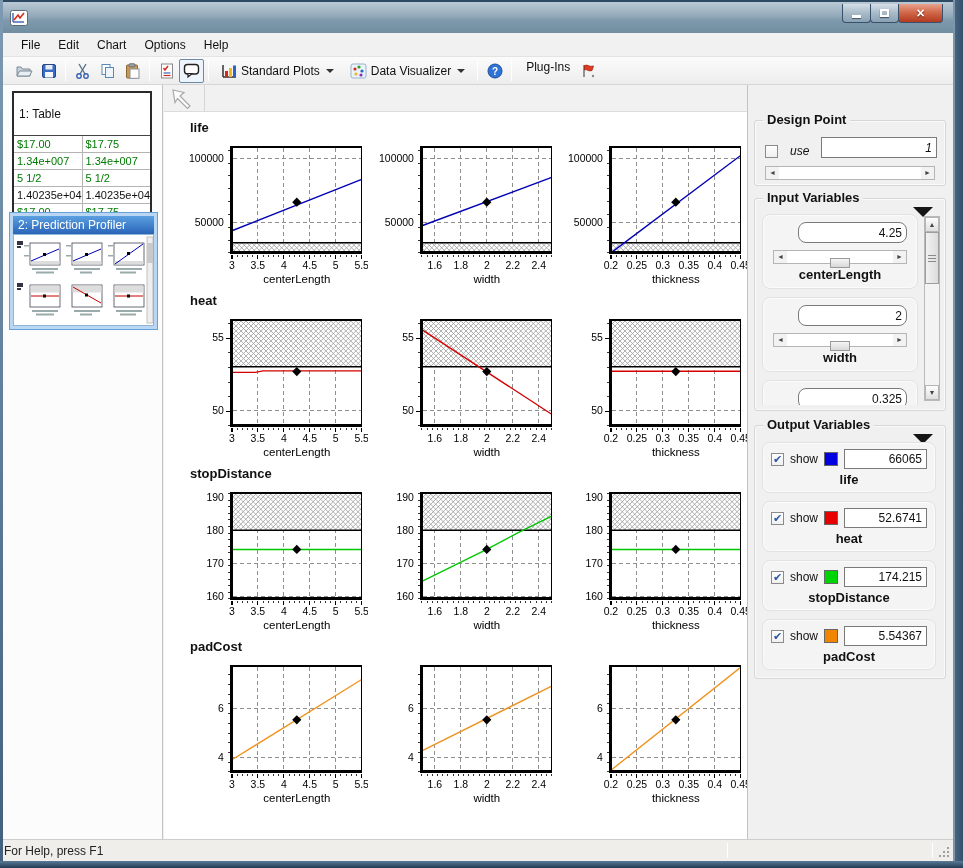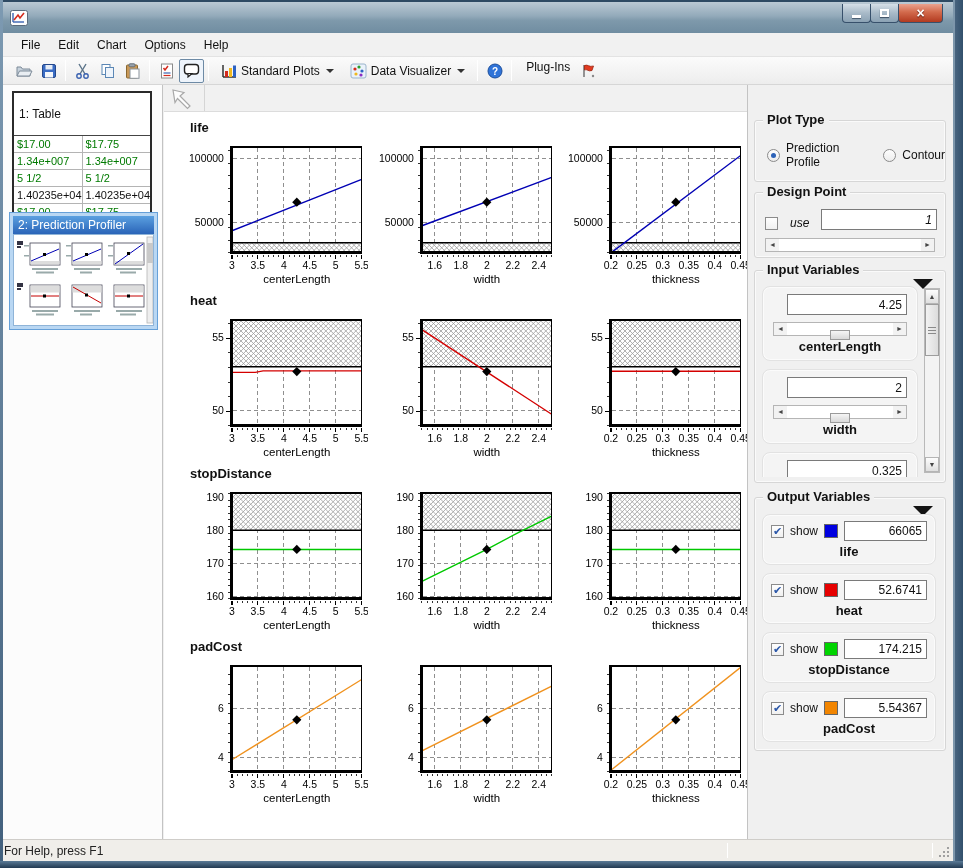--- a/index.html
+++ b/index.html
@@ -71,21 +71,21 @@
   .radio{width:13px;height:13px;border:1px solid #8b8b8b;border-radius:50%;background:linear-gradient(#fefefe,#ececec);position:relative;flex:none;}
   .radio.selected::after{content:"";position:absolute;left:3px;top:3px;width:5px;height:5px;border-radius:50%;background:#2c62b8;}
   .checkbox{width:13px;height:13px;border:1px solid #8b8b8b;background:linear-gradient(#fefefe,#f0f0f0);font-size:11px;line-height:11px;text-align:center;color:#2b57a8;font-weight:bold;flex:none;}
   .lbl12{font-size:12px;color:#111;}
   .tfield{background:#fff;border:1px solid #7a7a7a;font-size:12px;color:#111;display:flex;align-items:center;justify-content:flex-end;padding:0 4px;}
   .hscroll{height:14px;display:flex;align-items:center;background:#fff;border:1px solid #b5b5b5;position:relative;}
   .hs-arrow{width:13px;text-align:center;font-size:7px;color:#444;line-height:12px;background:#f2f2f2;height:100%;display:flex;align-items:center;justify-content:center;}
   .slider-thumb{position:absolute;left:50%;margin-left:-10px;top:1px;width:20px;height:10px;background:linear-gradient(#f5f5f5,#d8d8d8);border:1px solid #9a9a9a;}
   .card{background:#f4f4f4;border:1px solid #e2e2e2;border-radius:8px;box-shadow:inset 0 0 0 1px #fbfbfb;}
   .in-card{padding:7px 8px 6px;margin-bottom:8px;}
-  .in-card .tfield{width:120px;height:21px;margin-left:auto;margin-right:2px;}
+  .in-card .tfield{width:109px;height:21px;margin-left:auto;margin-right:2px;border-radius:8px;}
   .in-card .slider{margin:7px 2px 3px;}
   .card-name{font-size:13px;font-weight:bold;text-align:center;color:#111;margin-top:3px;}
   .iv-cards{position:absolute;left:7px;right:27px;top:15px;bottom:5px;overflow:hidden;}
   .vscroll{position:absolute;right:5px;top:17px;bottom:9px;width:16px;border:1px solid #b9b9b9;background:#f3f3f3;}
   .vs-btn{position:absolute;left:0;right:0;height:15px;background:linear-gradient(#fdfdfd,#dfdfdf);border:1px solid #b5b5b5;font-size:7px;color:#444;display:flex;align-items:center;justify-content:center;}
   .vs-thumb{position:absolute;left:0;right:0;top:15px;height:52px;background:linear-gradient(90deg,#f2f2f2,#dcdcdc);border:1px solid #9d9d9d;display:flex;flex-direction:column;align-items:center;justify-content:center;gap:2px;}
   .vs-thumb i{display:block;width:8px;height:1px;background:#8a8a8a;}
   .out-card{padding:6px 8px 5px;margin-bottom:8px;}
   .out-row{display:flex;align-items:center;gap:6px;}
   .swatch{width:14px;height:14px;border:1px solid #666;flex:none;}
@@ -1895,29 +1895,20 @@
               <text x="113" y="142" text-anchor="middle" font-size="11.5" fill="#000" font-family="Liberation Sans, DejaVu Sans, sans-serif">thickness</text>
             </svg>
           </div>
         </div>
       </div>
   </div>
 
   <div class="rightpanel">
     <div class="rp-inner">
 
-      <div class="group" style="height:62px;margin-bottom:10px;">
-        <span class="group-title">Plot Type</span>
-        <div style="display:flex;align-items:center;gap:6px;padding:20px 0 0 12px;">
-          <span class="radio selected"></span>
-          <span class="lbl12">Prediction Profile</span>
-          <span class="radio" style="margin-left:14px;"></span>
-          <span class="lbl12">Contour</span>
-        </div>
-      </div>
 
       <div class="group" style="height:66px;margin-bottom:12px;">
         <span class="group-title">Design Point</span>
         <div style="display:flex;align-items:flex-end;gap:12px;padding:16px 8px 0 10px;font-style:italic;">
           <span class="checkbox"></span>
           <span class="lbl12">use</span>
           <div class="tfield" style="width:118px;height:21px;margin-left:auto;">1</div>
         </div>
         <div class="hscroll" style="margin:8px 10px 0;">
           <span class="hs-arrow">◄</span>

